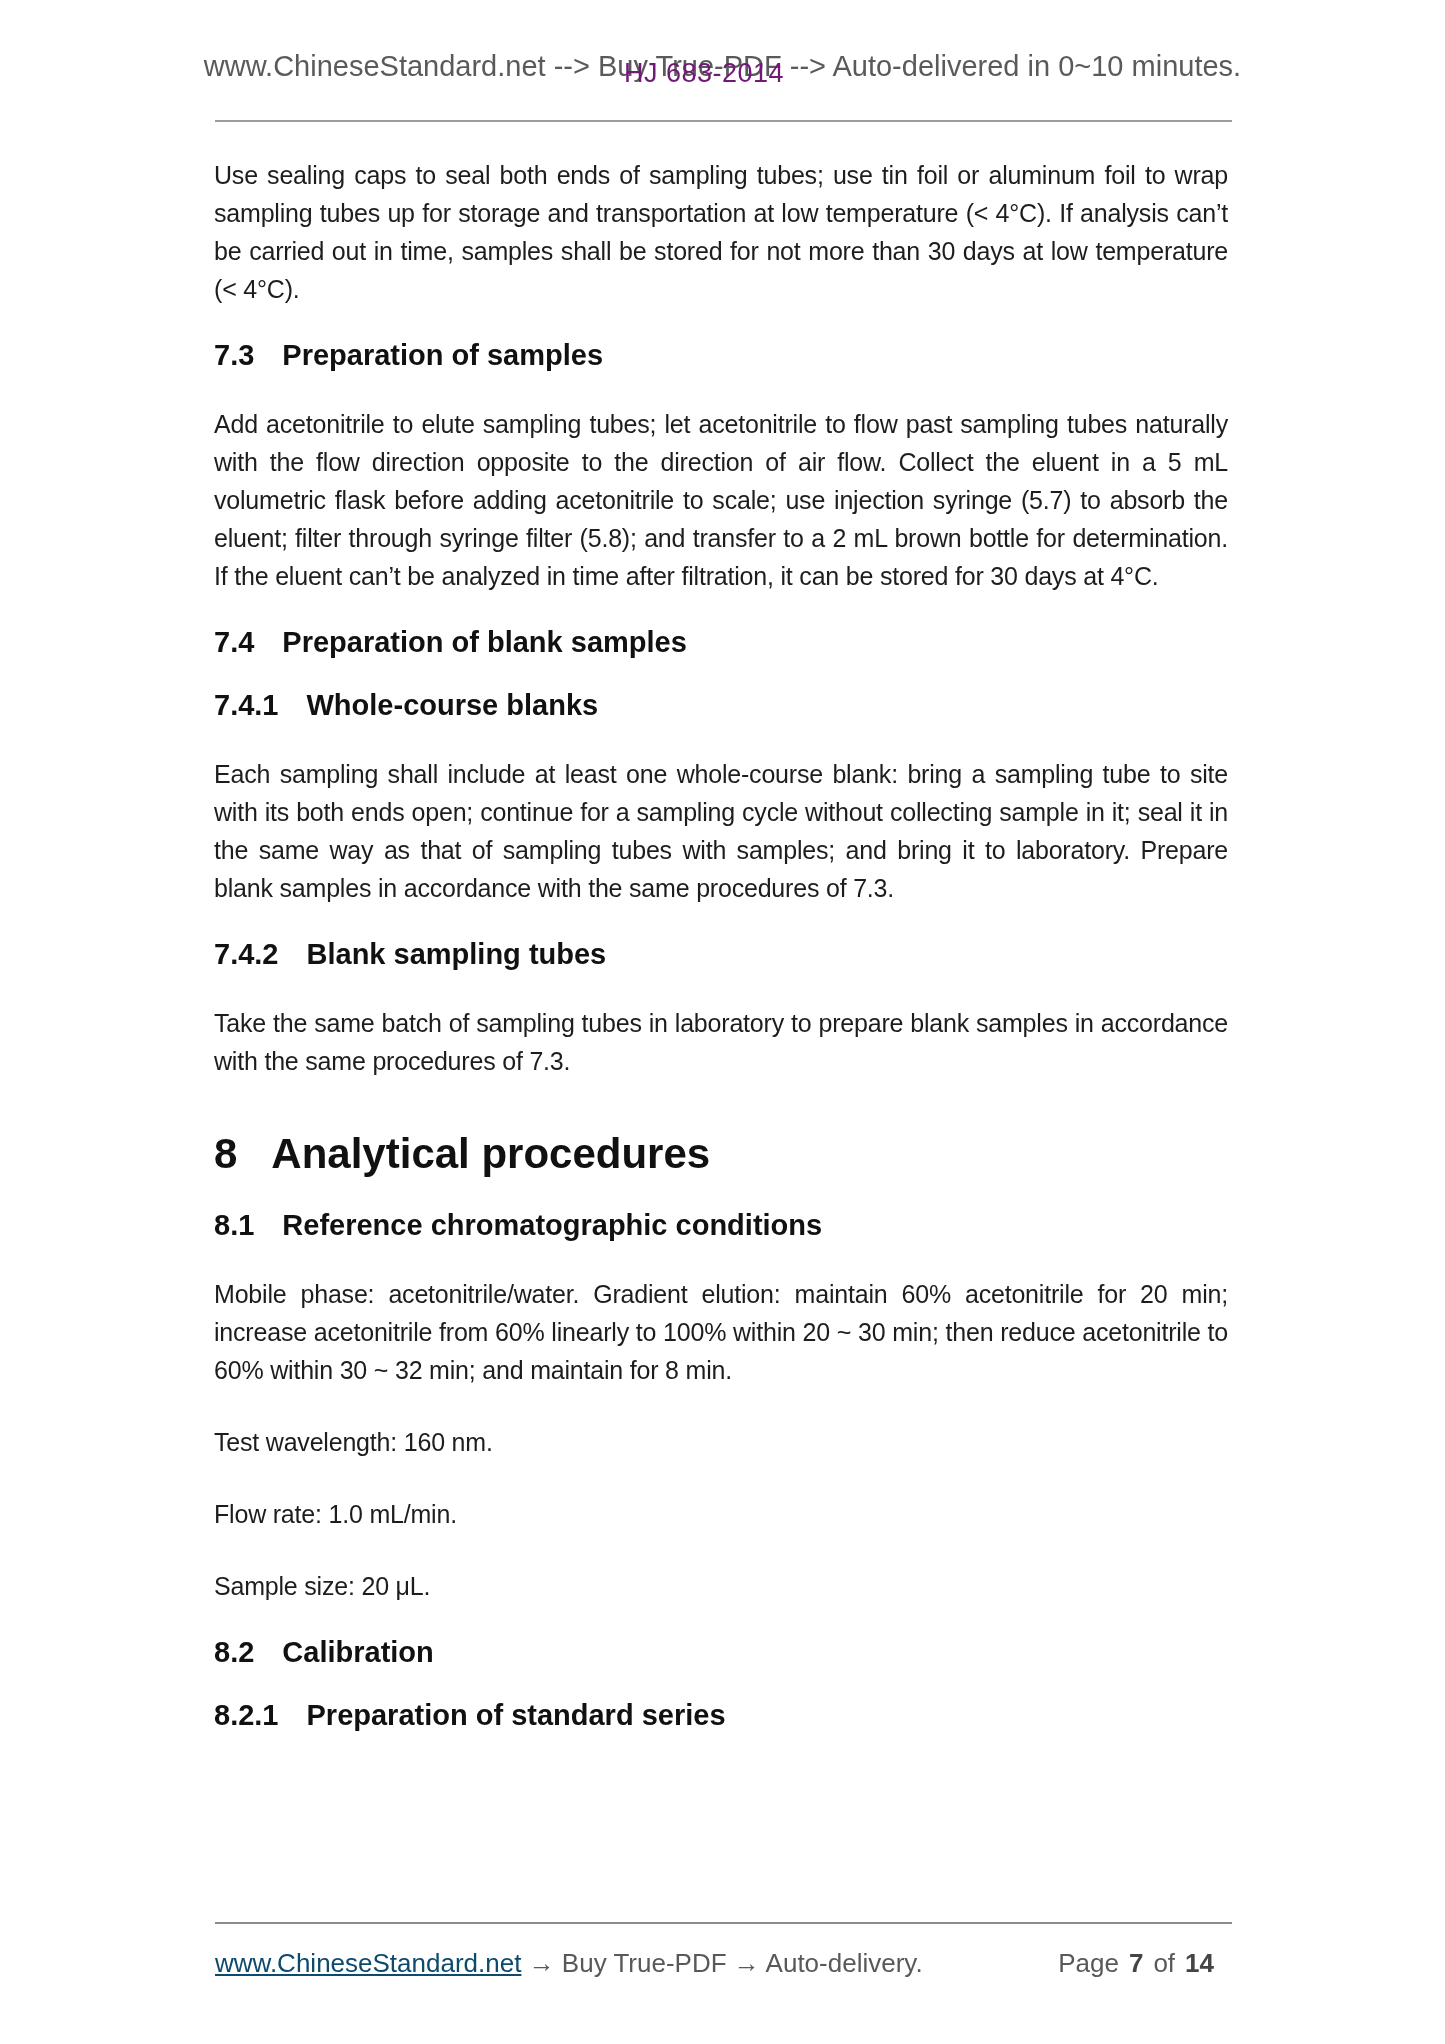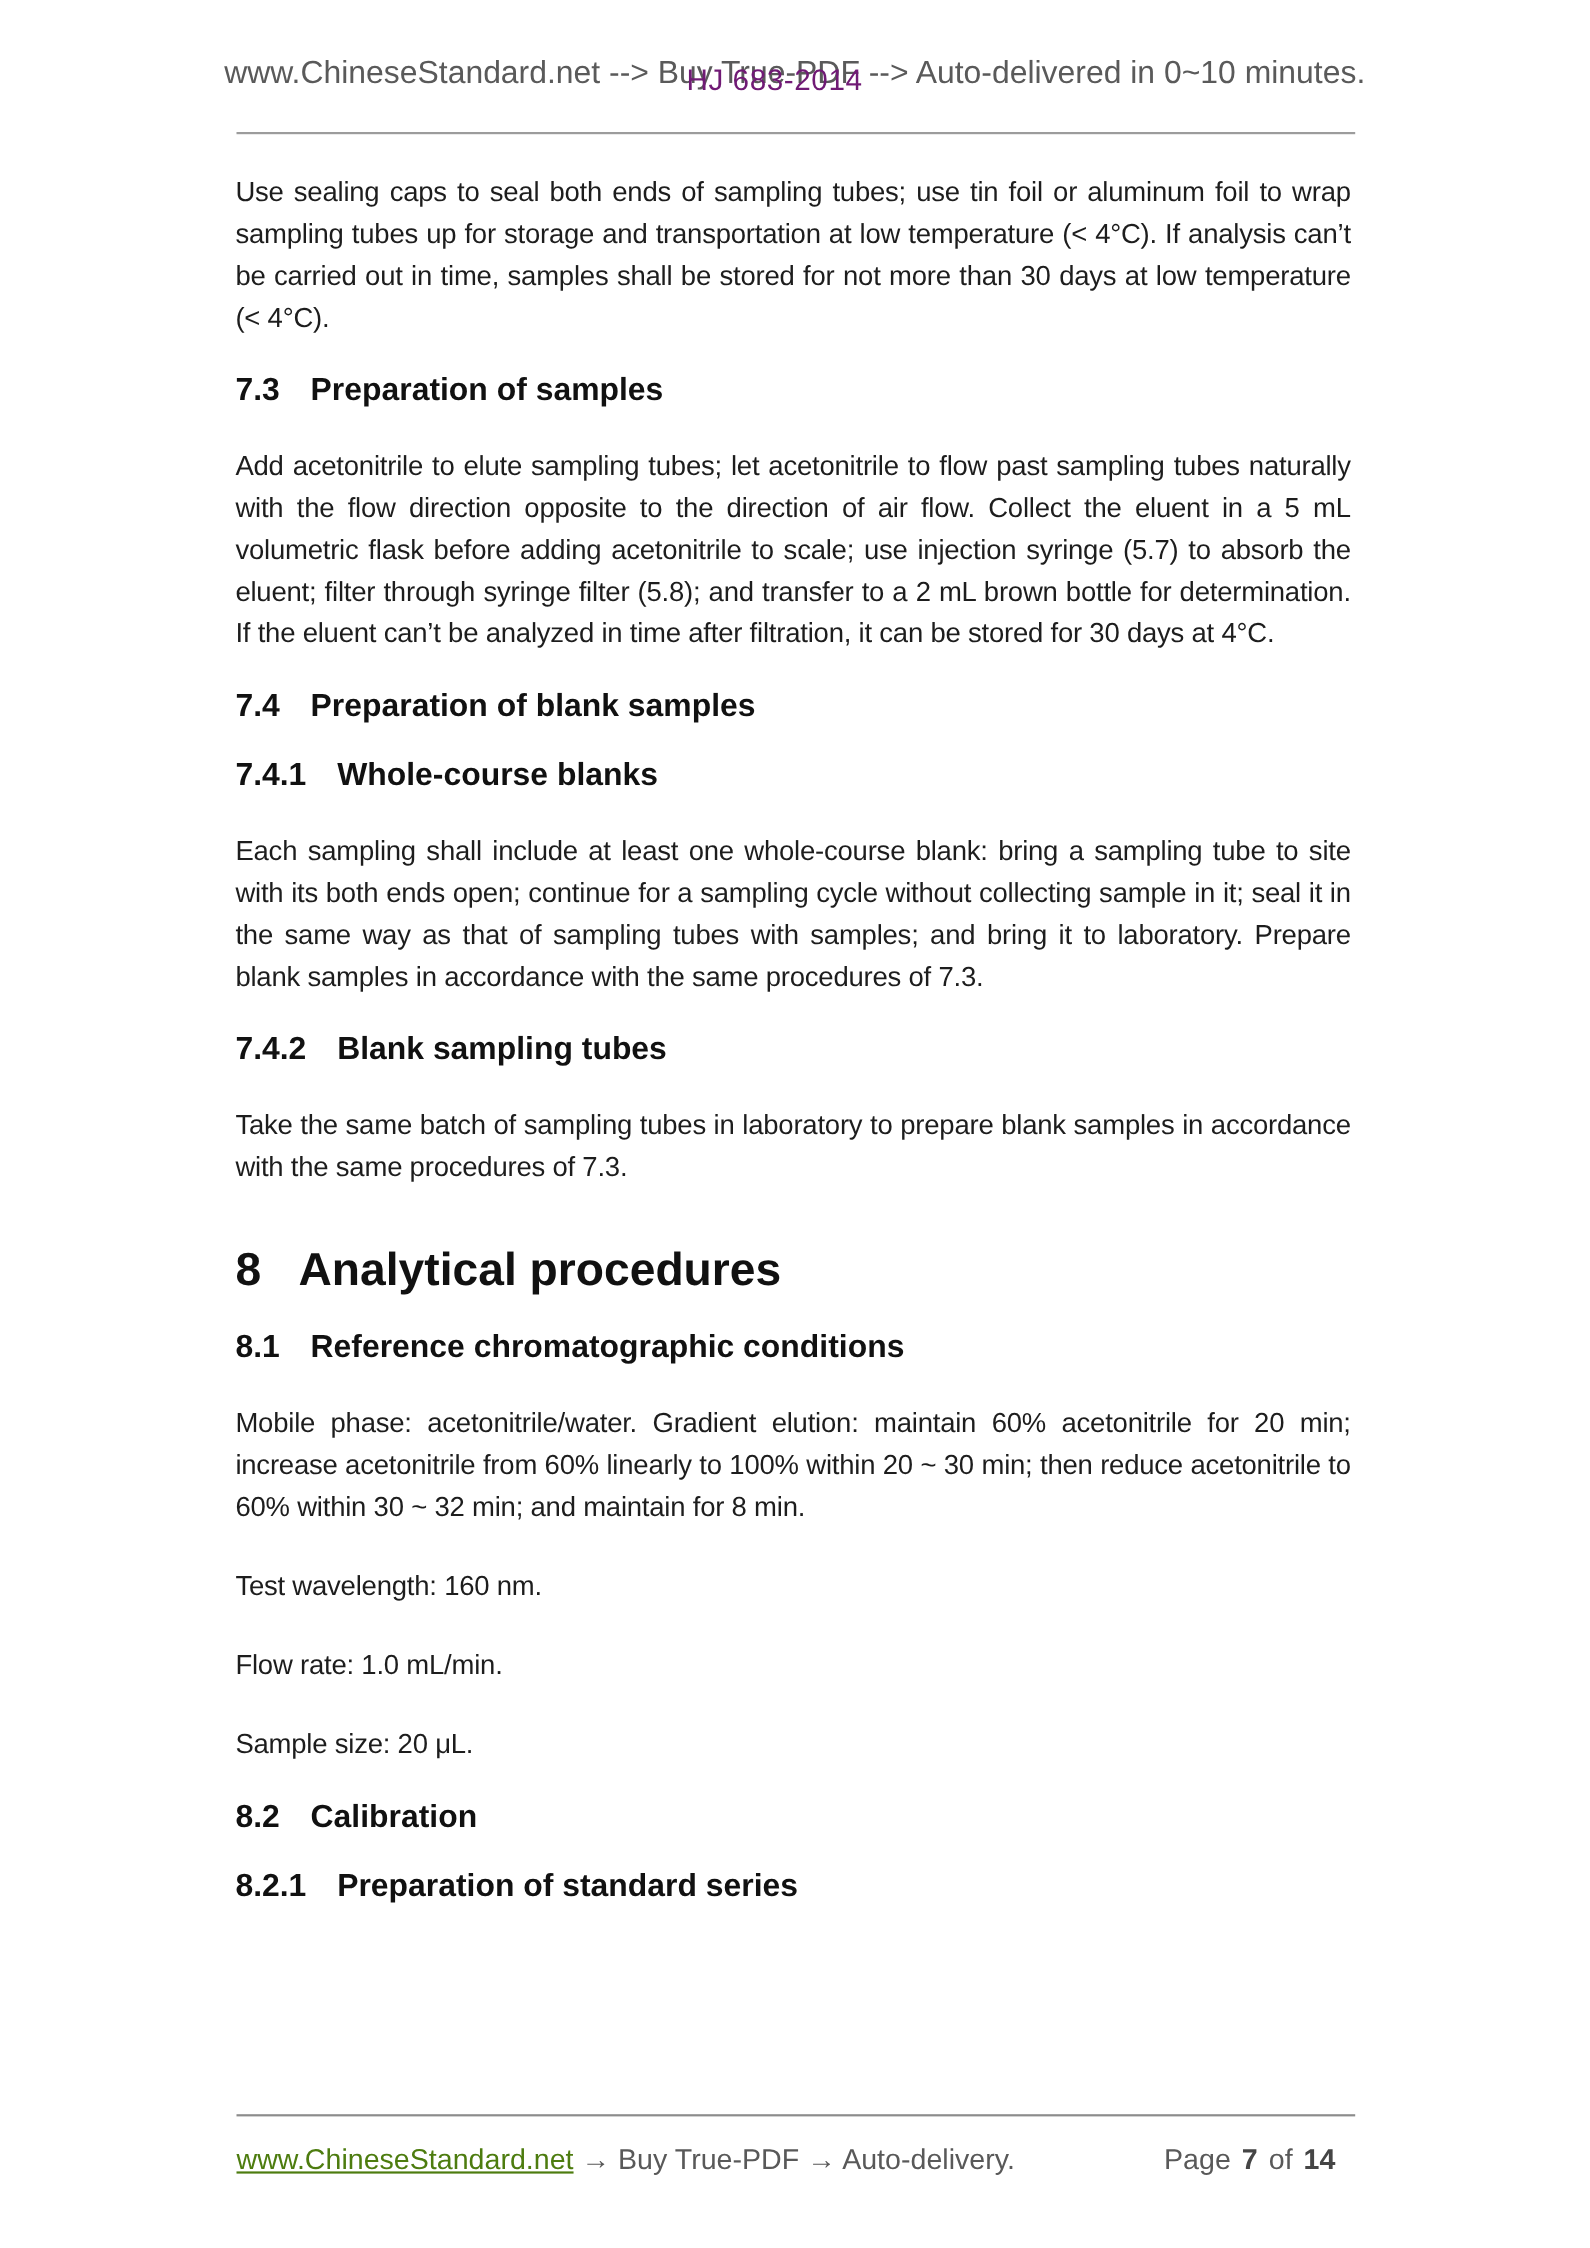--- a/index.html
+++ b/index.html
@@ -86,21 +86,21 @@
     margin-top: 24px;
     display: flex;
     justify-content: space-between;
     align-items: baseline;
     font-size: 26px;
     color: #595959;
   }
   .footer-left { white-space: nowrap; }
   .footer-link {
     text-decoration: underline;
-    color: #4d7c0f;
+    color: #0c4a6e;
     cursor: pointer;
   }
   .footer-tail { white-space: pre; }
   .page-indicator { white-space: nowrap; padding-right: 18px; }
   .pnum { font-weight: bold; color: #454545; }
   .plabel { margin-right: 10px; }
   .pmid  { margin: 0 10px; }
 </style>
 </head>
 <body>

